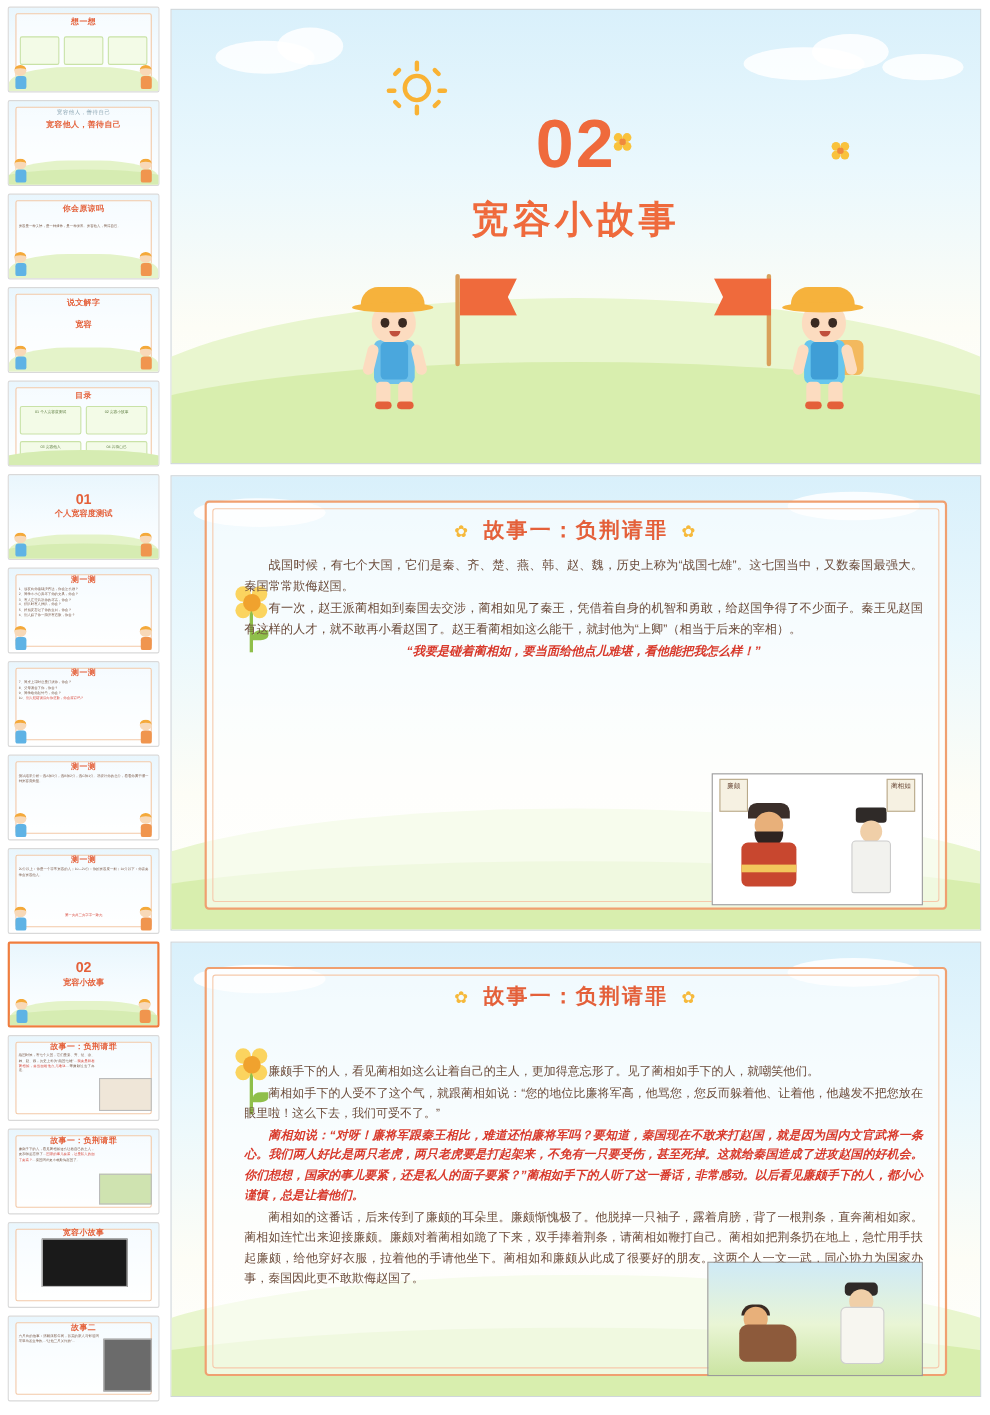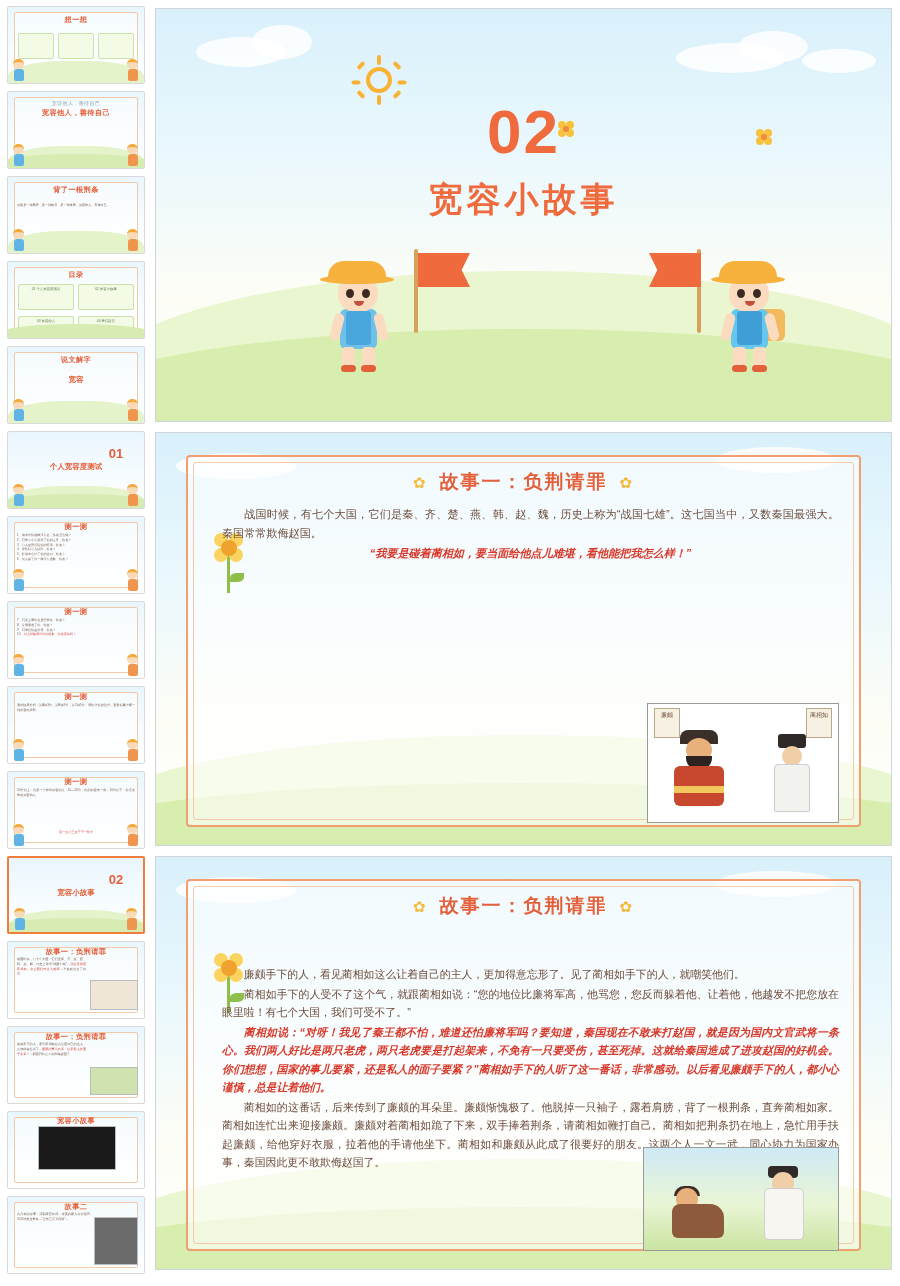--- a/index.html
+++ b/index.html
@@ -65,21 +65,21 @@
     font-size: 7.2px; font-weight: bold; color: #e4603a;
     letter-spacing: .4px;
     line-height: 1.35;
   }
   .thumb .ttitle .sub {
     display: block; font-size: 5px; color: #8fa8b5; font-weight: normal;
     margin-bottom: 1px;
   }
   .thumb .tbig {
     position: absolute; top: 14px; left: 0; width: 100%;
-    text-align: center; font-size: 13px; font-weight: bold; color: #e4603a; margin-left: 40px;
+    text-align: center; font-size: 13px; font-weight: bold; color: #e4603a;
   }
   .thumb .tbig2 {
     position: absolute; top: 30px; left: 0; width: 100%;
     text-align: center; font-size: 7.5px; font-weight: bold; color: #e4603a;
   }
   .thumb .tbody {
     position: absolute; top: 20px; left: 9px; right: 9px;
     font-size: 3.1px; line-height: 1.55; color: #7a5a48; text-align: justify;
   }
   .thumb .tbody .hl { color: #d94a3d; }
@@ -315,22 +315,37 @@
           <div class="body"></div>
         </div>
       <div class="tkid right">
           <div class="head"></div>
           <div class="body"></div>
         </div>
     </div>
 
     <div class="thumb">
       <div class="tframe"></div>
-      <div class="ttitle">背了一根荆条</div>
+      <div class="ttitle">你会原谅吗</div>
       <div class="tbody" style="top:26px">宽容是一种美德，是一种修养，是一种境界。宽容他人，善待自己。</div>
+      <div class="tgrass"></div>
+      <div class="tkid left">
+          <div class="head"></div>
+          <div class="body"></div>
+        </div>
+      <div class="tkid right">
+          <div class="head"></div>
+          <div class="body"></div>
+        </div>
+    </div>
+
+    <div class="thumb">
+      <div class="tframe"></div>
+      <div class="ttitle">说文解字</div>
+      <div class="tbig2" style="top:28px">宽容</div>
       <div class="tgrass"></div>
       <div class="tkid left">
           <div class="head"></div>
           <div class="body"></div>
         </div>
       <div class="tkid right">
           <div class="head"></div>
           <div class="body"></div>
         </div>
     </div>
@@ -340,35 +355,20 @@
       <div class="ttitle">目录</div>
       <div class="tcards" style="top:22px">
         <div class="tcard">01 个人宽容度测试</div>
         <div class="tcard">02 宽容小故事</div>
       </div>
       <div class="tcards" style="top:54px">
         <div class="tcard" style="height:18px">03 宽容他人</div>
         <div class="tcard" style="height:18px">04 善待自己</div>
       </div>
       <div class="tgrass2"></div>
-    </div>
-
-    <div class="thumb">
-      <div class="tframe"></div>
-      <div class="ttitle">说文解字</div>
-      <div class="tbig2" style="top:28px">宽容</div>
-      <div class="tgrass"></div>
-      <div class="tkid left">
-          <div class="head"></div>
-          <div class="body"></div>
-        </div>
-      <div class="tkid right">
-          <div class="head"></div>
-          <div class="body"></div>
-        </div>
     </div>
 
     <div class="thumb">
       <div class="tbig">01</div>
       <div class="tbig2">个人宽容度测试</div>
       <div class="tgrass"></div>
       <div class="tgrass2"></div>
       <div class="tkid left">
           <div class="head"></div>
           <div class="body"></div>
@@ -602,20 +602,21 @@
         <div class="leaf" style="left:16px;top:40px"></div>
         <div class="fp" style="left:0;top:0"></div>
           <div class="fp" style="left:15px;top:0"></div>
         <div class="fp" style="left:0;top:15px"></div>
           <div class="fp" style="left:15px;top:15px"></div>
         <div class="fc" style="left:7px;top:7px;width:16px;height:16px;background:#f0a22e"></div>
       </div>
 
       <div class="story-body">
         <p>战国时候，有七个大国，它们是秦、齐、楚、燕、韩、赵、魏，历史上称为“战国七雄”。这七国当中，又数秦国最强大。秦国常常欺侮赵国。</p>
+        <p>有一次，赵王派蔺相如到秦国去交涉，蔺相如见了秦王，凭借着自身的机智和勇敢，给赵国争得了不少面子。秦王见赵国有这样的人才，就不敢再小看赵国了。赵王看蔺相如这么能干，就封他为“上卿”（相当于后来的宰相）。</p>
         <p class="hl" style="text-indent:0;text-align:center">“<span>我要是碰着蔺相如，要当面给他点儿难堪，看他能把我怎么样！</span>”</p>
       </div>
 
       <div class="pic pic-1">
         <div class="warrior">
           <div class="w-hat"></div>
             <div class="w-head"></div>
             <div class="w-beard"></div>
           <div class="w-body"></div>
             <div class="w-belt"></div>
@@ -647,22 +648,22 @@
         <div class="leaf" style="left:16px;top:40px"></div>
         <div class="fp" style="left:0;top:0"></div>
           <div class="fp" style="left:15px;top:0"></div>
         <div class="fp" style="left:0;top:15px"></div>
           <div class="fp" style="left:15px;top:15px"></div>
         <div class="fc" style="left:7px;top:7px;width:16px;height:16px;background:#f0a22e"></div>
       </div>
 
       <div class="story-body s3" style="top:108px">
         <p>廉颇手下的人，看见蔺相如这么让着自己的主人，更加得意忘形了。见了蔺相如手下的人，就嘲笑他们。</p>
-        <p>蔺相如手下的人受不了这个气，就跟蔺相如说：“您的地位比廉将军高，他骂您，您反而躲着他、让着他，他越发不把您放在眼里啦！有七个大国，我们可受不了。”</p>
-        <p class="hl">蔺相如说：“对呀！我见了秦王都不怕，难道还怕廉将军吗？要知道，秦国现在不敢来打赵国，就是因为国内文官武将一条心。我们两人好比是两只老虎，两只老虎要是打起架来，不免有一只要受伤，甚至死掉。这就给秦国造成了进攻赵国的好机会。你们想想，国家的事儿要紧，还是私人的面子要紧？”蔺相如手下的人听了这一番话，非常感动。以后看见廉颇手下的人，都小心谨慎，总是让着他们。</p>
+        <p>蔺相如手下的人受不了这个气，就跟蔺相如说：“您的地位比廉将军高，他骂您，您反而躲着他、让着他，他越发不把您放在眼里啦！这么下去，我们可受不了。”</p>
+        <p class="hl">蔺相如说：“对呀！廉将军跟秦王相比，难道还怕廉将军吗？要知道，秦国现在不敢来打赵国，就是因为国内文官武将一条心。我们两人好比是两只老虎，两只老虎要是打起架来，不免有一只要受伤，甚至死掉。这就给秦国造成了进攻赵国的好机会。你们想想，国家的事儿要紧，还是私人的面子要紧？”蔺相如手下的人听了这一番话，非常感动。以后看见廉颇手下的人，都小心谨慎，总是让着他们。</p>
         <p>蔺相如的这番话，后来传到了廉颇的耳朵里。廉颇惭愧极了。他脱掉一只袖子，露着肩膀，背了一根荆条，直奔蔺相如家。蔺相如连忙出来迎接廉颇。廉颇对着蔺相如跪了下来，双手捧着荆条，请蔺相如鞭打自己。蔺相如把荆条扔在地上，急忙用手扶起廉颇，给他穿好衣服，拉着他的手请他坐下。蔺相如和廉颇从此成了很要好的朋友。这两个人一文一武，同心协力为国家办事，秦国因此更不敢欺侮赵国了。</p>
       </div>
 
       <div class="pic pic-2">
         <div class="kneel">
           <div class="k-hair"></div>
             <div class="k-head"></div>
             <div class="k-body"></div>
         </div>
         <div class="stand2">

